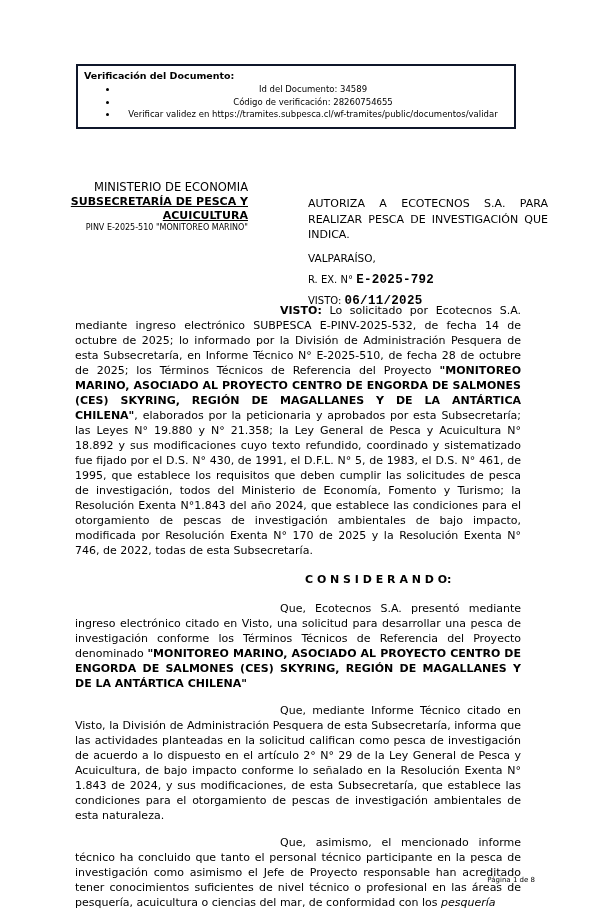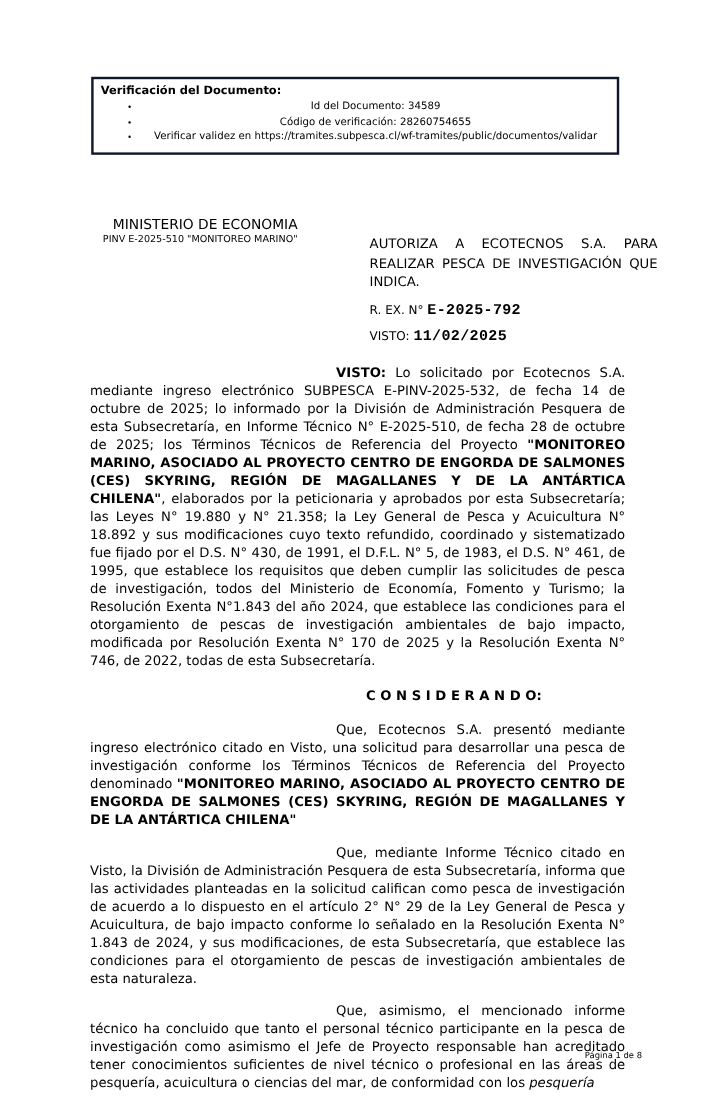--- a/index.html
+++ b/index.html
@@ -138,27 +138,29 @@
     <div class="verify-title">Verificación del Documento:</div>
     <ul class="verify-list">
       <li><span>Id del Documento: 34589</span></li>
       <li><span>Código de verificación: 28260754655</span></li>
       <li><span>Verificar validez en https://tramites.subpesca.cl/wf-tramites/public/documentos/validar</span></li>
     </ul>
   </div>
 
   <div class="letterhead">
     <div class="lh-line1">MINISTERIO DE ECONOMIA</div>
+    <div class="lh-line3">SUBSECRETARÍA DE PESCA Y ACUICULTURA</div>
     <div class="lh-line4">PINV E-2025-510 "MONITOREO MARINO"</div>
   </div>
 
   <div class="title-block">
     <div class="subject">AUTORIZA A ECOTECNOS S.A. PARA REALIZAR PESCA DE INVESTIGACIÓN QUE INDICA.</div>
+    <div class="city-line">VALPARAÍSO,</div>
     <div class="res-line"><span>R. EX. N° </span><b>E-2025-792</b></div>
-    <div class="fecha-line"><span>VISTO: </span><b>11/02/2025</b></div>
+    <div class="fecha-line"><span>VISTO: </span><b>06/11/2025</b></div>
   </div>
 
   <div class="doc-body">
     <p><b>VISTO:</b><span> Lo solicitado por Ecotecnos S.A. mediante ingreso electrónico SUBPESCA E-PINV-2025-532, de fecha 14 de octubre de 2025; lo informado por la División de Administración Pesquera de esta Subsecretaría, en Informe Técnico N° E-2025-510, de fecha 28 de octubre de 2025; los Términos Técnicos de Referencia del Proyecto </span><b>"MONITOREO MARINO, ASOCIADO AL PROYECTO CENTRO DE ENGORDA DE SALMONES (CES) SKYRING, REGIÓN DE MAGALLANES Y DE LA ANTÁRTICA CHILENA"</b><span>, elaborados por la peticionaria y aprobados por esta Subsecretaría; las Leyes N° 19.880 y N° 21.358; la Ley General de Pesca y Acuicultura N° 18.892 y sus modificaciones cuyo texto refundido, coordinado y sistematizado fue fijado por el D.S. N° 430, de 1991, el D.F.L. N° 5, de 1983, el D.S. N° 461, de 1995, que establece los requisitos que deben cumplir las solicitudes de pesca de investigación, todos del Ministerio de Economía, Fomento y Turismo; la Resolución Exenta N°1.843 del año 2024, que establece las condiciones para el otorgamiento de pescas de investigación ambientales de bajo impacto, modificada por Resolución Exenta N° 170 de 2025 y la Resolución Exenta N° 746, de 2022, todas de esta Subsecretaría.</span></p>
 
     <p class="h-considerando">C O N S I D E R A N D O:</p>
 
     <p><span>Que, Ecotecnos S.A. presentó mediante ingreso electrónico citado en Visto, una solicitud para desarrollar una pesca de investigación conforme los Términos Técnicos de Referencia del Proyecto denominado </span><b>"MONITOREO MARINO, ASOCIADO AL PROYECTO CENTRO DE ENGORDA DE SALMONES (CES) SKYRING, REGIÓN DE MAGALLANES Y DE LA ANTÁRTICA CHILENA"</b></p>
 
     <p><span>Que, mediante Informe Técnico citado en Visto, la División de Administración Pesquera de esta Subsecretaría, informa que las actividades planteadas en la solicitud califican como pesca de investigación de acuerdo a lo dispuesto en el artículo 2° N° 29 de la Ley General de Pesca y Acuicultura, de bajo impacto conforme lo señalado en la Resolución Exenta N° 1.843 de 2024, y sus modificaciones, de esta Subsecretaría, que establece las condiciones para el otorgamiento de pescas de investigación ambientales de esta naturaleza.</span></p>

